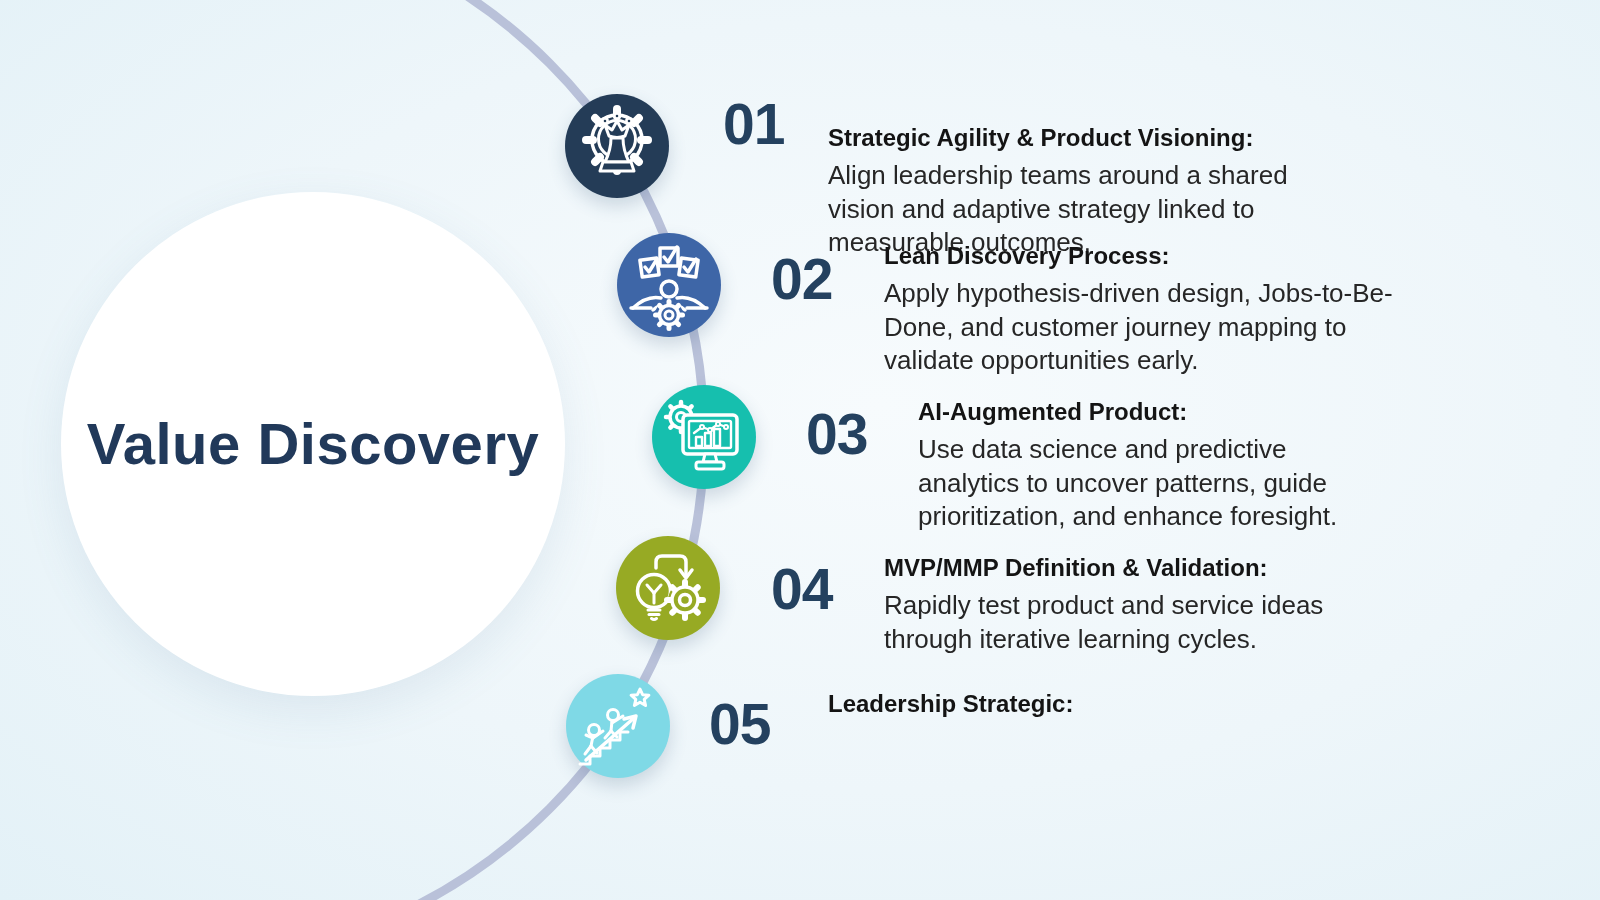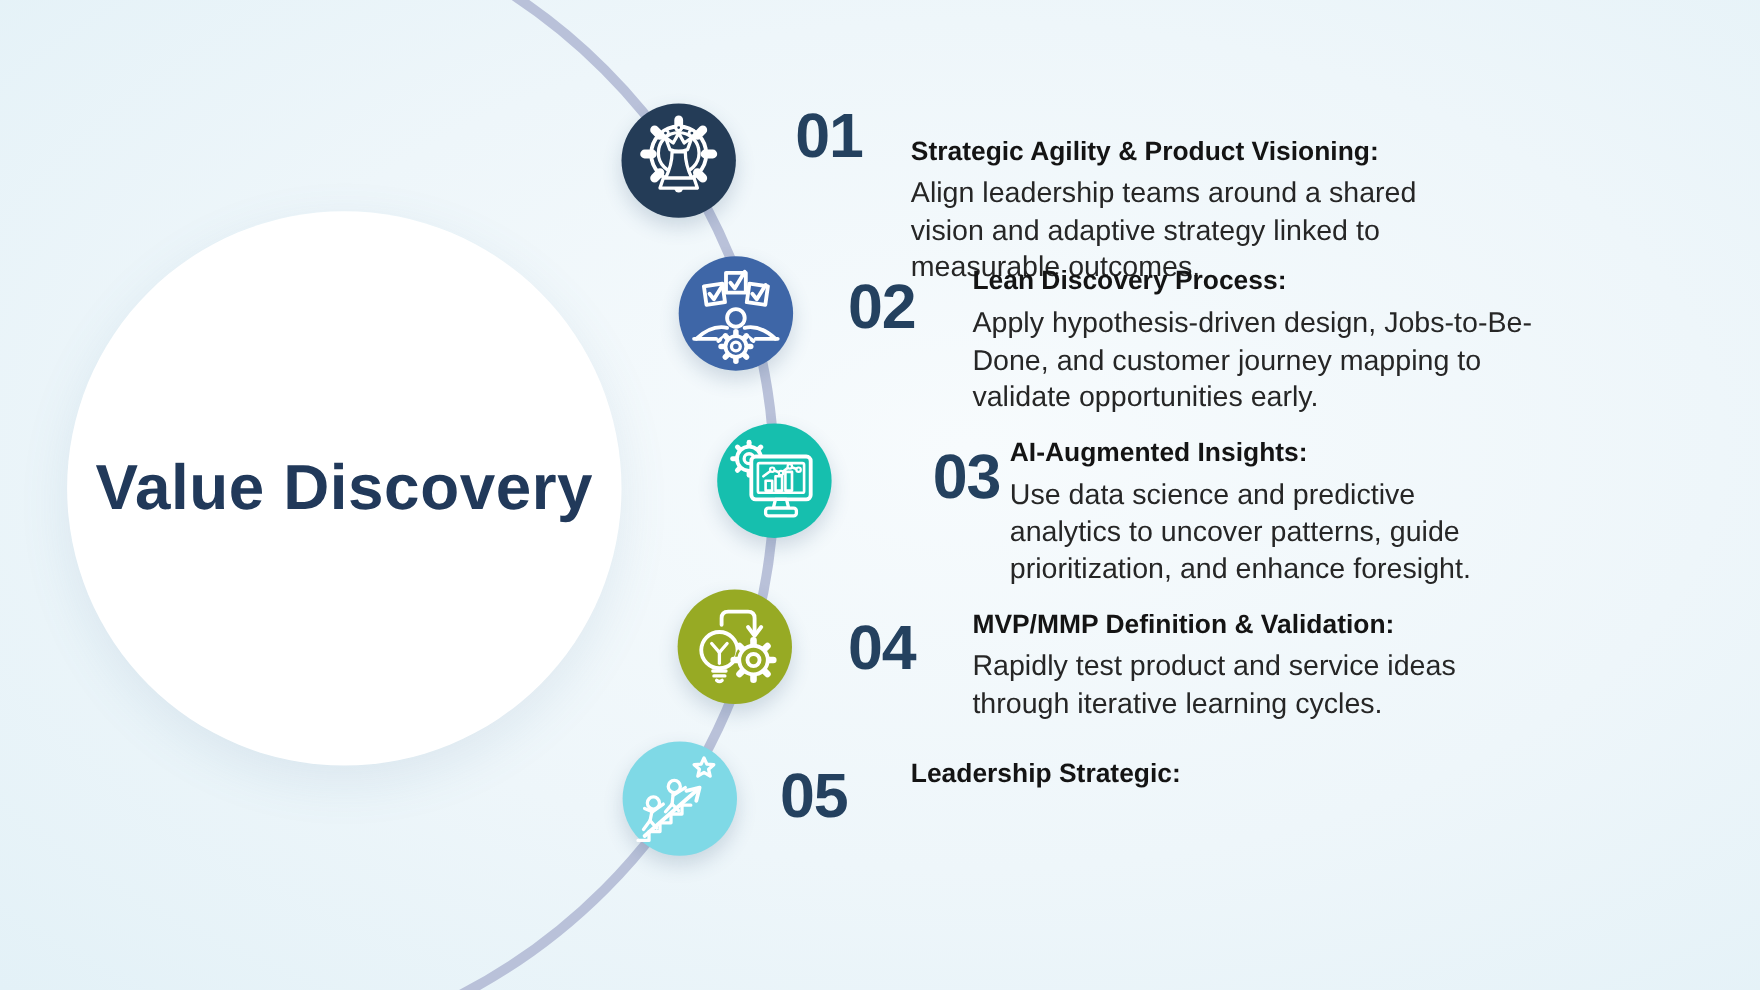--- a/index.html
+++ b/index.html
@@ -37,21 +37,21 @@
   .step-heading { font-size:24px; font-weight:700; color:#141414; margin-bottom:7px; }
   .step-body { font-size:26px; color:#262626; line-height:1.29; }
   
   .badge-1 { left:565px; top:94px;  }
   .badge-2 { left:617px; top:233px; }
   .badge-3 { left:652px; top:385px; }
   .badge-4 { left:616px; top:536px; }
   .badge-5 { left:566px; top:674px; }
   .num-1 { left:723px; top:96px;  }
   .num-2 { left:771px; top:251px; }
-  .num-3 { left:848px; top:406px; }
+  .num-3 { left:806px; top:406px; }
   .num-4 { left:771px; top:561px; }
   .num-5 { left:709px; top:696px; }
   .text-1 { left:828px; top:88px;  width:480px;margin-top:36px; }
   .text-2 { left:884px; top:242px; width:510px; }
   .text-3 { left:918px; top:398px; width:475px; }
   .text-4 { left:884px; top:554px; width:505px; }
   .text-5 { left:828px; top:690px; width:445px; }
 </style>
 </head>
 <body>
@@ -156,21 +156,21 @@
     <circle class="st fillbg" cx="50" cy="42" r="2" stroke-width="2"></circle>
     <circle class="st fillbg" cx="58" cy="45" r="2" stroke-width="2"></circle>
     <circle class="st fillbg" cx="66" cy="39" r="2" stroke-width="2"></circle>
     <circle class="st fillbg" cx="74" cy="42" r="2" stroke-width="2"></circle>
     <path class="st fillbg" stroke-width="3" d="M53,69 L51,77 H65 L63,69 Z"></path>
     <rect class="st fillbg" x="44" y="77" width="28" height="7" rx="2.5" stroke-width="3"></rect>
   </svg>
 </div>
 <div class="step-number num-3">03</div>
 <div class="step-text text-3">
-  <div class="step-heading">AI-Augmented Insights:</div>
+  <div class="step-heading">AI-Augmented Product:</div>
   <div class="step-body">Use data science and predictive analytics to uncover patterns, guide prioritization, and enhance foresight.</div>
 </div>
 
 <div class="icon-badge badge-4" style="background-color: rgb(151, 170, 36); --bg: #97aa24;">
   <svg viewBox="0 0 104 104">
     <path class="st" stroke-width="3.5" d="M40,32 V26 Q40,20 46,20 H64 Q70,20 70,26 V40"></path>
     <polyline class="st" stroke-width="3.5" points="64,34 70,42 76,34"></polyline>
     <circle class="st" cx="38" cy="55" r="16.5" stroke-width="3.5"></circle>
     <g class="st" stroke-width="3">
       <path d="M31,49 L38,57"></path>

